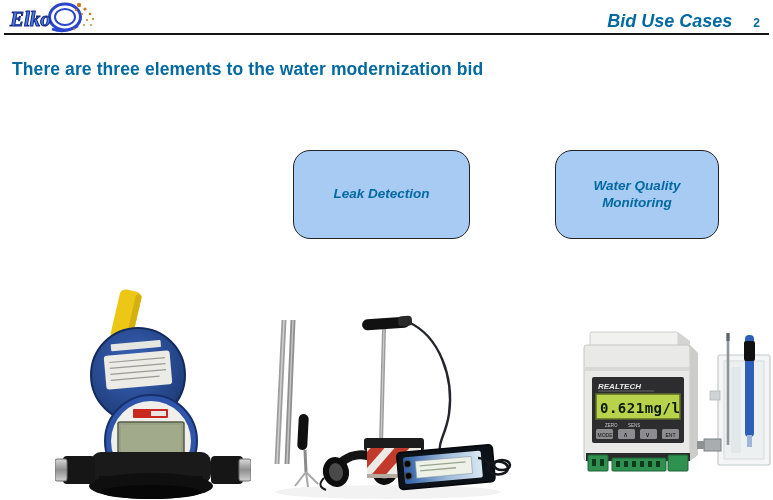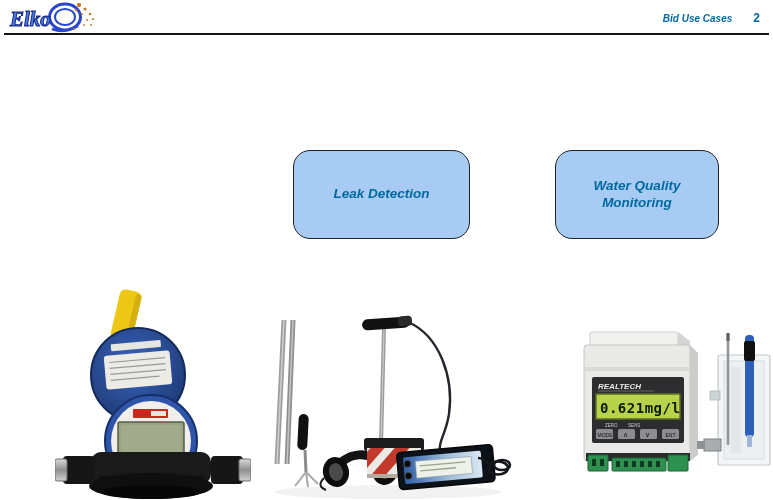--- a/index.html
+++ b/index.html
@@ -3,21 +3,21 @@
 <meta charset="utf-8">
 <style>
   html,body{margin:0;padding:0;background:#ffffff;}
   .slide{
     position:relative;width:773px;height:500px;background:#ffffff;
     font-family:"Liberation Sans",sans-serif;color:#0369a1;overflow:hidden;
   }
   
   .logo-wrap{position:absolute;left:8px;top:2px;width:92px;height:32px;}
   .hdr-right{position:absolute;top:11px;right:13px;display:flex;align-items:baseline;gap:21px;}
-  .hdr-title{font-style:italic;font-weight:700;font-size:10px;}
+  .hdr-title{font-style:italic;font-weight:700;font-size:18px;}
   .hdr-page{font-weight:700;font-size:12px;}
   .rule{position:absolute;left:4px;right:4px;top:33px;height:2px;background:#151515;}
   
   .title{position:absolute;left:12px;top:47px;font-size:17.5px;font-weight:700;letter-spacing:0.1px;}
   
   .bubble{
     position:absolute;top:150px;height:89px;box-sizing:border-box;
     background:#a7cbf2;border:1.4px solid #222;border-radius:17px;
     display:flex;align-items:center;justify-content:center;text-align:center;
     font-style:italic;font-weight:700;font-size:13.5px;line-height:1.25;
@@ -62,20 +62,21 @@
     </svg>
   </div>
 
   <div class="hdr-right">
     <span class="hdr-title">Bid Use Cases</span>
     <span class="hdr-page">2</span>
   </div>
 
   <div class="rule"></div>
 
+  <h1 class="title">There are three elements to the water modernization bid</h1>
 
   <div class="bubble bubble-2">
     <span>Leak Detection</span>
   </div>
   <div class="bubble bubble-3">
     <span>Water Quality Monitoring</span>
   </div>
 
   <div class="fig fig-meter">
     <svg width="196" height="216" viewBox="0 0 196 216">

